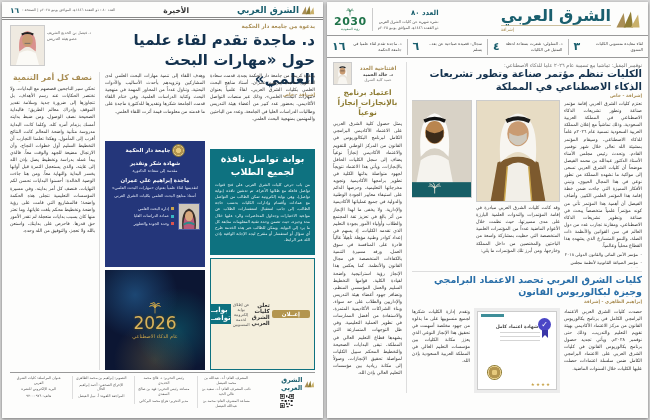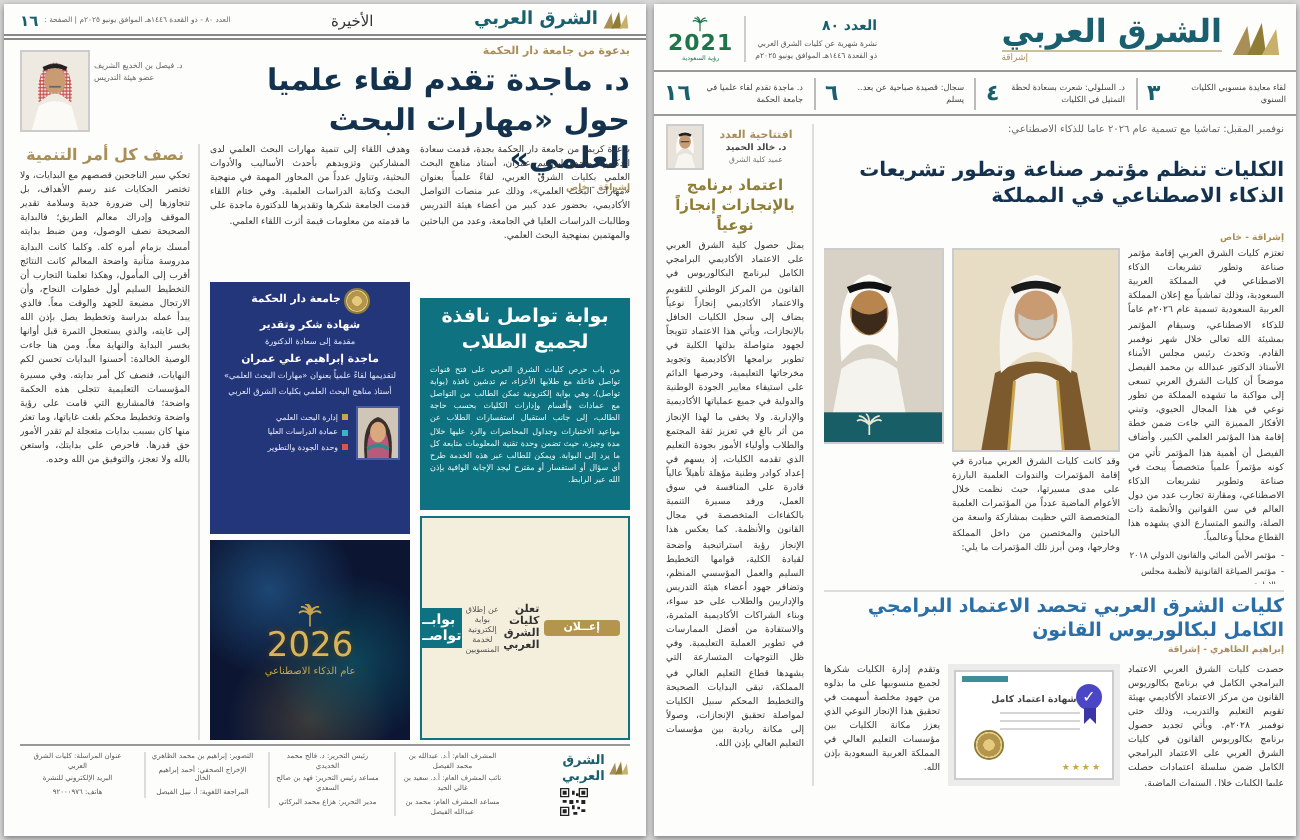--- a/index.html
+++ b/index.html
@@ -24,21 +24,21 @@
   .v-sub{font-size:3.2px;color:#20744a;margin-top:1px}
   .teasers{display:flex;height:22px;border-bottom:1px solid #999;align-items:center}
   .teaser{flex:1;display:flex;align-items:center;gap:3px;padding:0 5px;border-left:1px solid #bbb;height:16px}
   .teaser:last-child{border-left:none}
   .t-text{flex:1;font-size:4.1px;color:#444;line-height:1.35}
   .t-num{font-size:11px;font-weight:bold;color:#1a5f6e}
   .banner{background:#2478b8;color:#fff;font-size:8px;font-weight:bold;text-align:center;padding:3px 4px;line-height:1.2}
   .f-body{display:flex;gap:5px;padding:4px 6px;height:339px}
   .f-main{flex:1;display:flex;flex-direction:column;min-width:0}
   .kicker{font-size:5px;color:#666}
-  .headline1{font-size:10px;font-weight:bold;color:#14324e;line-height:1.25;margin:12px 0}
+  .headline1{font-size:10px;font-weight:bold;color:#14324e;line-height:1.25;margin:0 0}
   .byline{font-size:4.5px;font-weight:bold;color:#a98e55;margin-bottom:2px}
   .f-cols{display:flex;gap:4px;height:168px}
   .f-col-text{width:78px;flex:none;overflow:hidden}
   .bullets{margin-top:2px}
   .bullets div{font-size:4.3px;color:#333;line-height:1.7;padding-right:4px;position:relative}
   .bullets div::before{content:"-";position:absolute;right:0;color:#333}
   .f-col-king{width:84px;flex:none;display:flex;flex-direction:column;gap:2px;overflow:hidden}
   .photo{border:.5px solid #ccc;overflow:hidden;flex:none}
   .photo svg{display:block;width:100%;height:100%}
   .photo-king{height:102px}
@@ -69,21 +69,21 @@
   .ed-meta{flex:1;text-align:center}
   .ed-label{font-size:5.5px;font-weight:bold;color:#a98e55}
   .ed-name{font-size:4.5px;font-weight:bold;color:#444;margin-top:1px}
   .ed-role{font-size:3.8px;color:#777}
   .ed-photo{width:19px;height:23px}
   .ed-title{font-size:7.5px;font-weight:bold;color:#8f7d35;text-align:center;line-height:1.3;margin:3px 0}
 
   
   .b-header{display:flex;align-items:center;justify-content:space-between;padding:3px 8px 2px;height:18px;border-bottom:3px double #888}
   .bh-brand{display:flex;align-items:center;gap:2px;font-size:9px;font-weight:bold;color:#1a5f6e}
-  .bh-section{font-size:7.5px;font-weight:normal;color:#333}
+  .bh-section{font-size:7.5px;font-weight:bold;color:#333}
   .bh-issue{font-size:3.7px;color:#666;display:flex;align-items:center;gap:3px}
   .bh-page{font-size:7.5px;font-weight:bold;color:#1a5f6e}
   .b-lead{display:flex;gap:4px;padding:3px 8px 2px;height:50px}
   .bl-text{flex:1}
   .bl-kicker{font-size:5.5px;font-weight:bold;color:#a98e55}
   .bl-headline{font-size:15px;font-weight:bold;color:#14324e;line-height:1.3;margin:2px 0}
   .bl-byline{font-size:4.5px;font-weight:bold;color:#a98e55}
   .bl-author{width:92px;flex:none;display:flex;gap:2px;align-items:flex-start;padding-top:2px}
   .bl-cap{flex:1;font-size:3.9px;color:#666;line-height:1.6;text-align:left;padding-top:5px}
   .author-photo{width:35px;height:41px}
@@ -319,21 +319,21 @@
       <div class="mh-left">
         <div class="mh-issue">
           <div class="mh-issue-no">العدد ٨٠</div>
           <div>نشرة شهرية عن كليات الشرق العربي</div>
           <div>ذو القعدة ١٤٤٦هـ الموافق يونيو ٢٠٢٥م</div>
         </div>
         <div class="v2030">
           <svg viewBox="0 0 20 20" width="8" height="8">
               <path d="M10 19 V9 M10 9 C6 5 2 5 1 7 M10 9 C8 3 4 2 3 3 M10 9 C10 3 7 1 6 1 M10 9 C12 3 16 2 17 3 M10 9 C14 5 18 5 19 7" stroke="#20744a" stroke-width="1.5" fill="none"></path>
             </svg>
-          <span class="v-num">2021</span>
+          <span class="v-num">2030</span>
           <span class="v-sub">رؤية السعودية</span>
         </div>
       </div>
     </div>
 
     <div class="teasers">
       <div class="teaser">
         <span class="t-text">لقاء معايدة منسوبي الكليات السنوي</span>
         <span class="t-num">٣</span>
       </div>
@@ -402,21 +402,21 @@
                 <div class="ai-ar">عام</div>
                 <div class="ai-ar">الذكاء الاصطناعي</div>
                 <div class="ai-sub">THE YEAR OF ARTIFICIAL INTELLIGENCE</div>
               </div>
               <div class="ai-mark">Ai</div>
             </div>
           </div>
         </div>
 
         <div class="story2">
-          <div class="headline2">كليات الشرق العربي تحصد الاعتماد البرامجي الكامل لبكالوريوس القانون</div>
+          <div class="headline2">كليات الشرق العربي تحصد الاعتماد البرامجي وجيزة لبكالوريوس القانون</div>
           <div class="byline">إبراهيم الظاهري - إشراقة</div>
           <div class="s2-cols">
             <div class="s2-r">
               <p class="small">حصدت كليات الشرق العربي الاعتماد البرامجي الكامل في برنامج بكالوريوس القانون من مركز الاعتماد الأكاديمي بهيئة تقويم التعليم والتدريب، وذلك حتى نوفمبر ٢٠٢٨م. ويأتي تجديد حصول برنامج بكالوريوس القانون في كليات الشرق العربي على الاعتماد البرامجي الكامل ضمن سلسلة اعتمادات حصلت عليها الكليات خلال السنوات الماضية.</p>
             </div>
             <div class="cert">
               <div class="cert-card">
                 <div class="cert-topbar"></div>
                 <div class="cert-badge">✓</div>
                 <div class="cert-title">شهادة اعتماد كامل</div>

